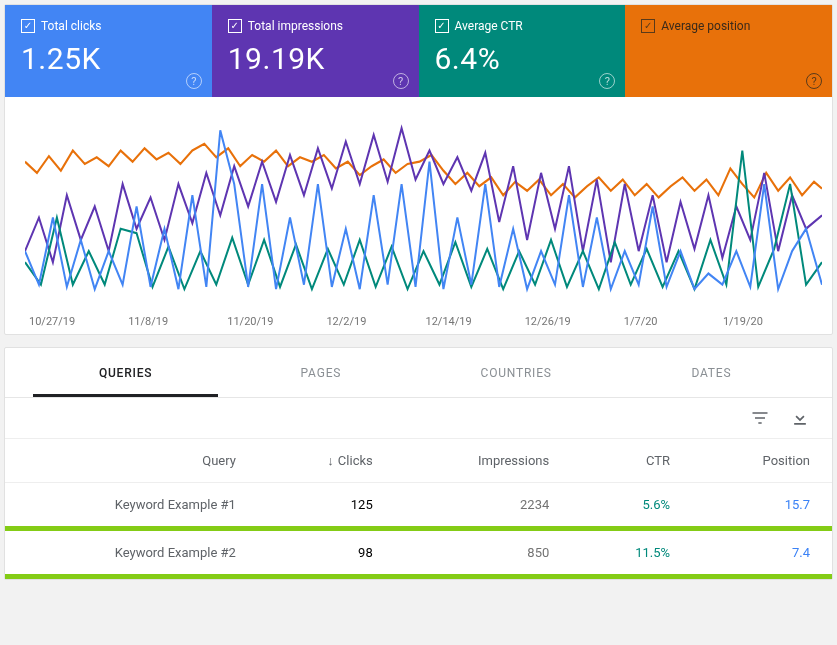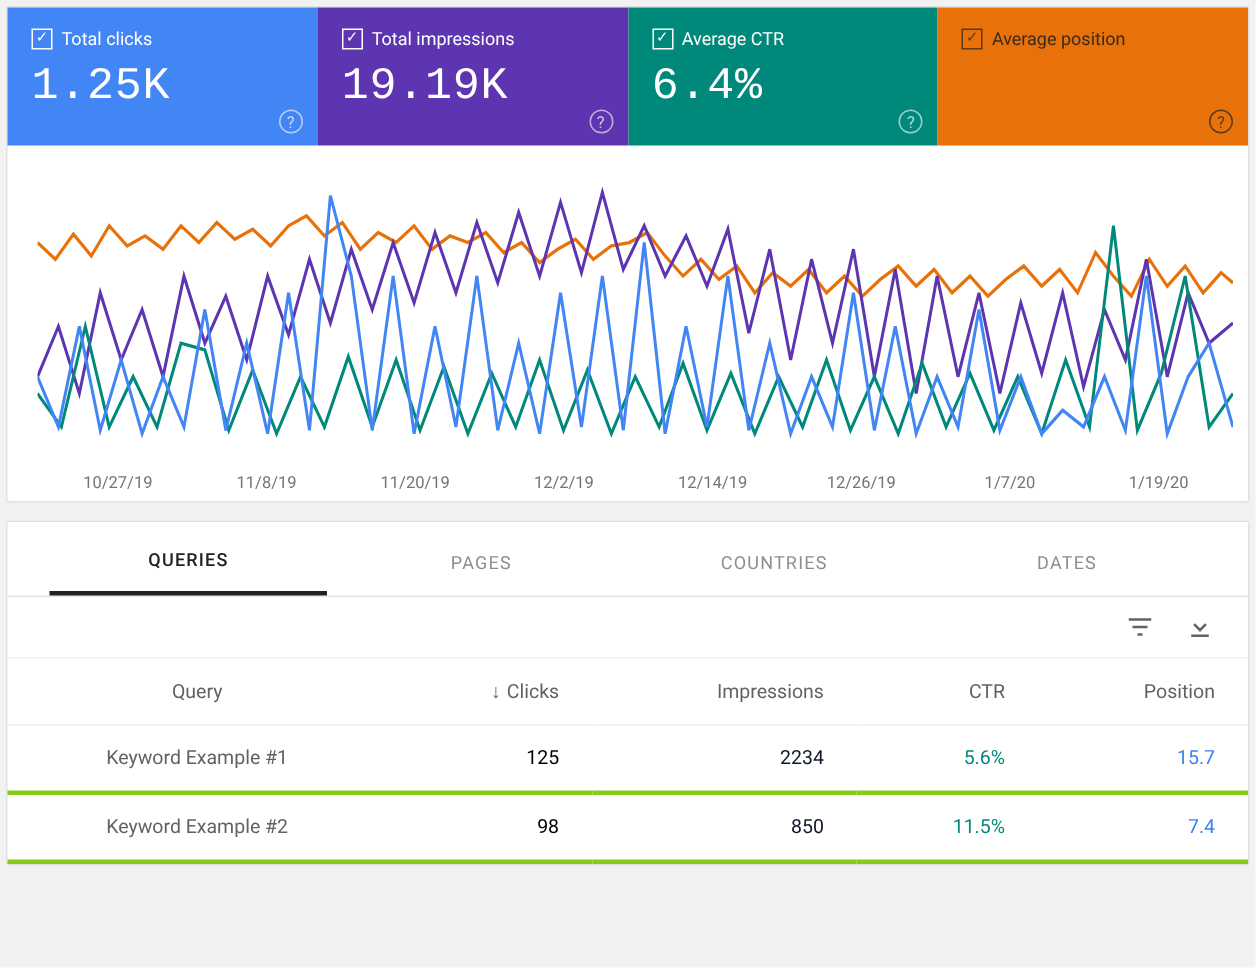--- a/index.html
+++ b/index.html
@@ -24,60 +24,60 @@
     color: #fff;
     position: relative;
     min-height: 92px;
   }
   .tile-label-row { display: flex; align-items: center; gap: 6px; font-size: 12px; }
   .tile-label-row .check {
     width: 14px; height: 14px; border: 1.5px solid currentColor;
     display: inline-flex; align-items: center; justify-content: center;
     font-size: 10px; line-height: 1;
   }
-  .tile-value { font-size: 30px; font-weight: 400; margin-top: 8px; letter-spacing: 0.5px; font-family: Liberation Mono, monospace; }
+  .tile-value { font-size: 30px; font-weight: 400; margin-top: 8px; letter-spacing: 0.5px; }
   .tile-help {
     position: absolute; bottom: 8px; right: 10px;
     width: 16px; height: 16px; border: 1.5px solid rgba(255,255,255,0.6);
     border-radius: 50%; display: flex; align-items: center; justify-content: center;
     font-size: 11px; color: rgba(255,255,255,0.7);
   }
   .tile-position .tile-label-row .check,
   .tile-position .tile-help { color: #5a3a1a; border-color: #5a3a1a; }
   .tile-position .tile-label-row { color: #3a2a1a; }
   .tile-position .tile-value { color: #3a2a1a; }
   
   .chart-wrap { padding: 20px 10px 6px 20px; }
   .chart-svg { width: 100%; height: 190px; display: block; }
   .x-axis { display: flex; color: #757575; font-size: 11px; margin-top: 8px; padding-left: 4px; }
-  .x-axis span { flex: 1; text-align: center; }
+  .x-axis span { flex: 1; }
   
-  .tabs { display: flex; gap: 10px; padding: 0 28px; border-bottom: 1px solid #e6e6e6; align-items: center; }
+  .tabs { display: flex; gap: 10px; padding: 0 28px; border-bottom: 1px solid #e6e6e6; }
   .tab {
     padding: 18px 14px 14px;
     font-size: 12px;
     letter-spacing: 0.8px;
     color: #8a8f94;
     cursor: pointer;
     text-align: center;
     flex: 1;
   }
   .tab.active { color: #202124; font-weight: 500; border-bottom: 3px solid #202124; }
   
   .table-toolbar { display: flex; justify-content: flex-end; gap: 20px; padding: 10px 22px; border-bottom: 1px solid #eee; }
   .tool-icon { width: 20px; height: 20px; color: #5f6368; cursor: pointer; }
   
   table { width: 100%; border-collapse: collapse; }
   th, td { text-align: right; padding: 14px 22px; font-size: 13px; }
   th { color: #5f6368; font-weight: 400; border-bottom: 1px solid #eee; }
-  th:first-child, td:first-child { text-align: center; }
-  td { border-bottom: 3px solid #84cc16; color: #5f6368; }
+  th:first-child, td:first-child { text-align: right; }
+  td { border-bottom: 5px solid #84cc16; color: #5f6368; }
   .sort-head { display: inline-flex; align-items: center; gap: 4px; }
   .c-clicks { color: #000000; }
-  .c-impr   { color: #0f172a; }
+  .c-impr   { color: #737373; }
   .c-ctr    { color: #00897b; }
   .c-pos    { color: #3b82f6; }
 </style>
 </head>
 <body>
 
 <div class="card">
   <div class="tiles">
 
     <div class="tile" style="background:#4285f4">

